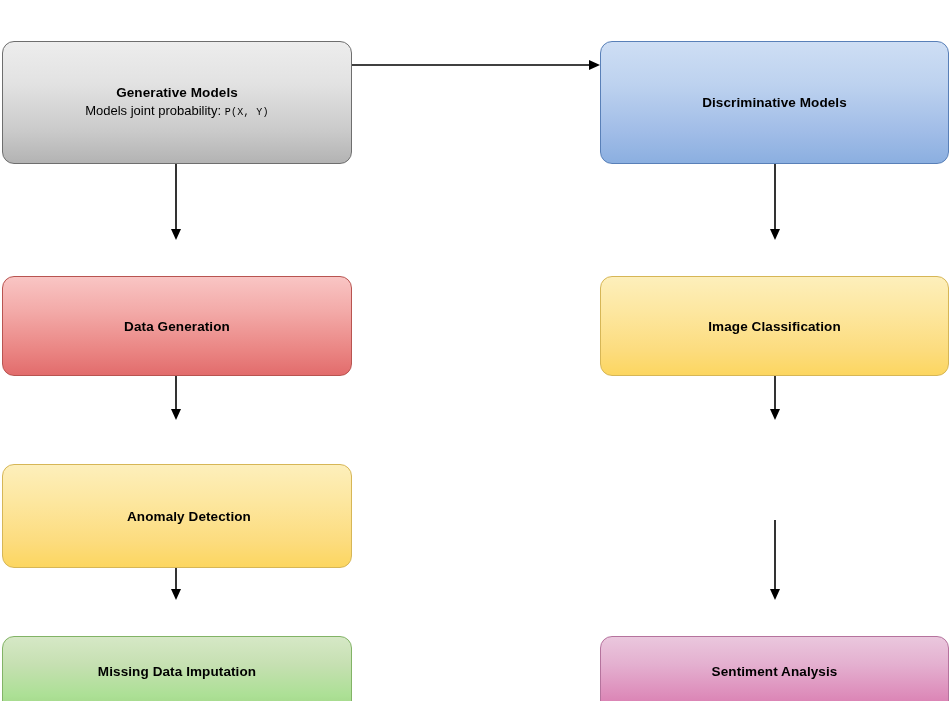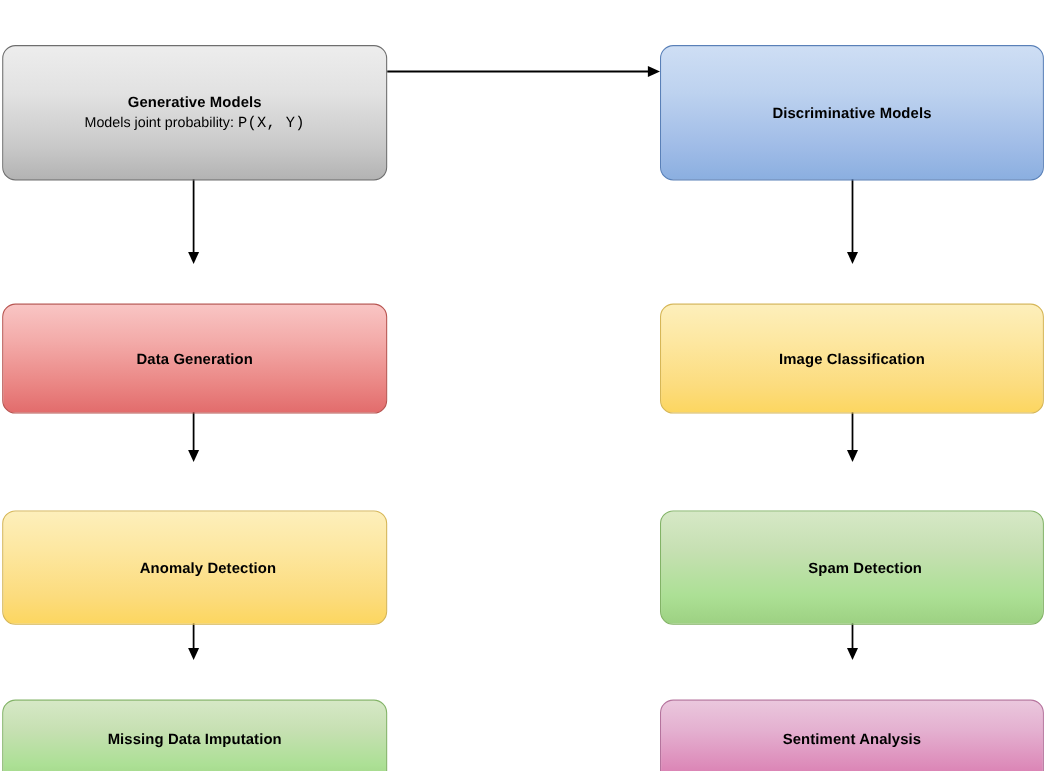--- a/index.html
+++ b/index.html
@@ -45,21 +45,21 @@
   }
 
   .node-sub {
     font-size: 13px;
     font-weight: normal;
     line-height: 18px;
     margin-top: 1px;
   }
   .node-sub .mono {
     font-family: "Liberation Mono", "DejaVu Sans Mono", monospace;
-    font-size: 14px;
+    font-size: 10px;
     letter-spacing: 0.3px;
   }
 
   
   .n-gray {
     background: linear-gradient(to bottom, #ededed 0%, #e2e2e2 35%, #c9c9c9 75%, #b3b3b3 100%);
     border: 1px solid #6e6e6e;
   }
   .n-blue {
     background: linear-gradient(to bottom, #cedef4 0%, #bdd2ef 35%, #a0bce7 75%, #8bafe0 100%);
@@ -168,21 +168,18 @@
   </div>
 
   <div class="node n-blue col-r row-0">
     <div class="node-title">Discriminative Models</div>
   </div>
 
   <div class="node n-yellow col-r row-1">
     <div class="node-title">Image Classification</div>
   </div>
 
-  <div class="node n-green col-r row-2">
-    <div class="node-title">Spam Detection</div>
-  </div>
 
   <div class="node n-pink col-r row-3">
     <div class="node-title" style="margin-bottom:10px;">Sentiment Analysis</div>
   </div>
 
 </div>
 
 </body></html>

